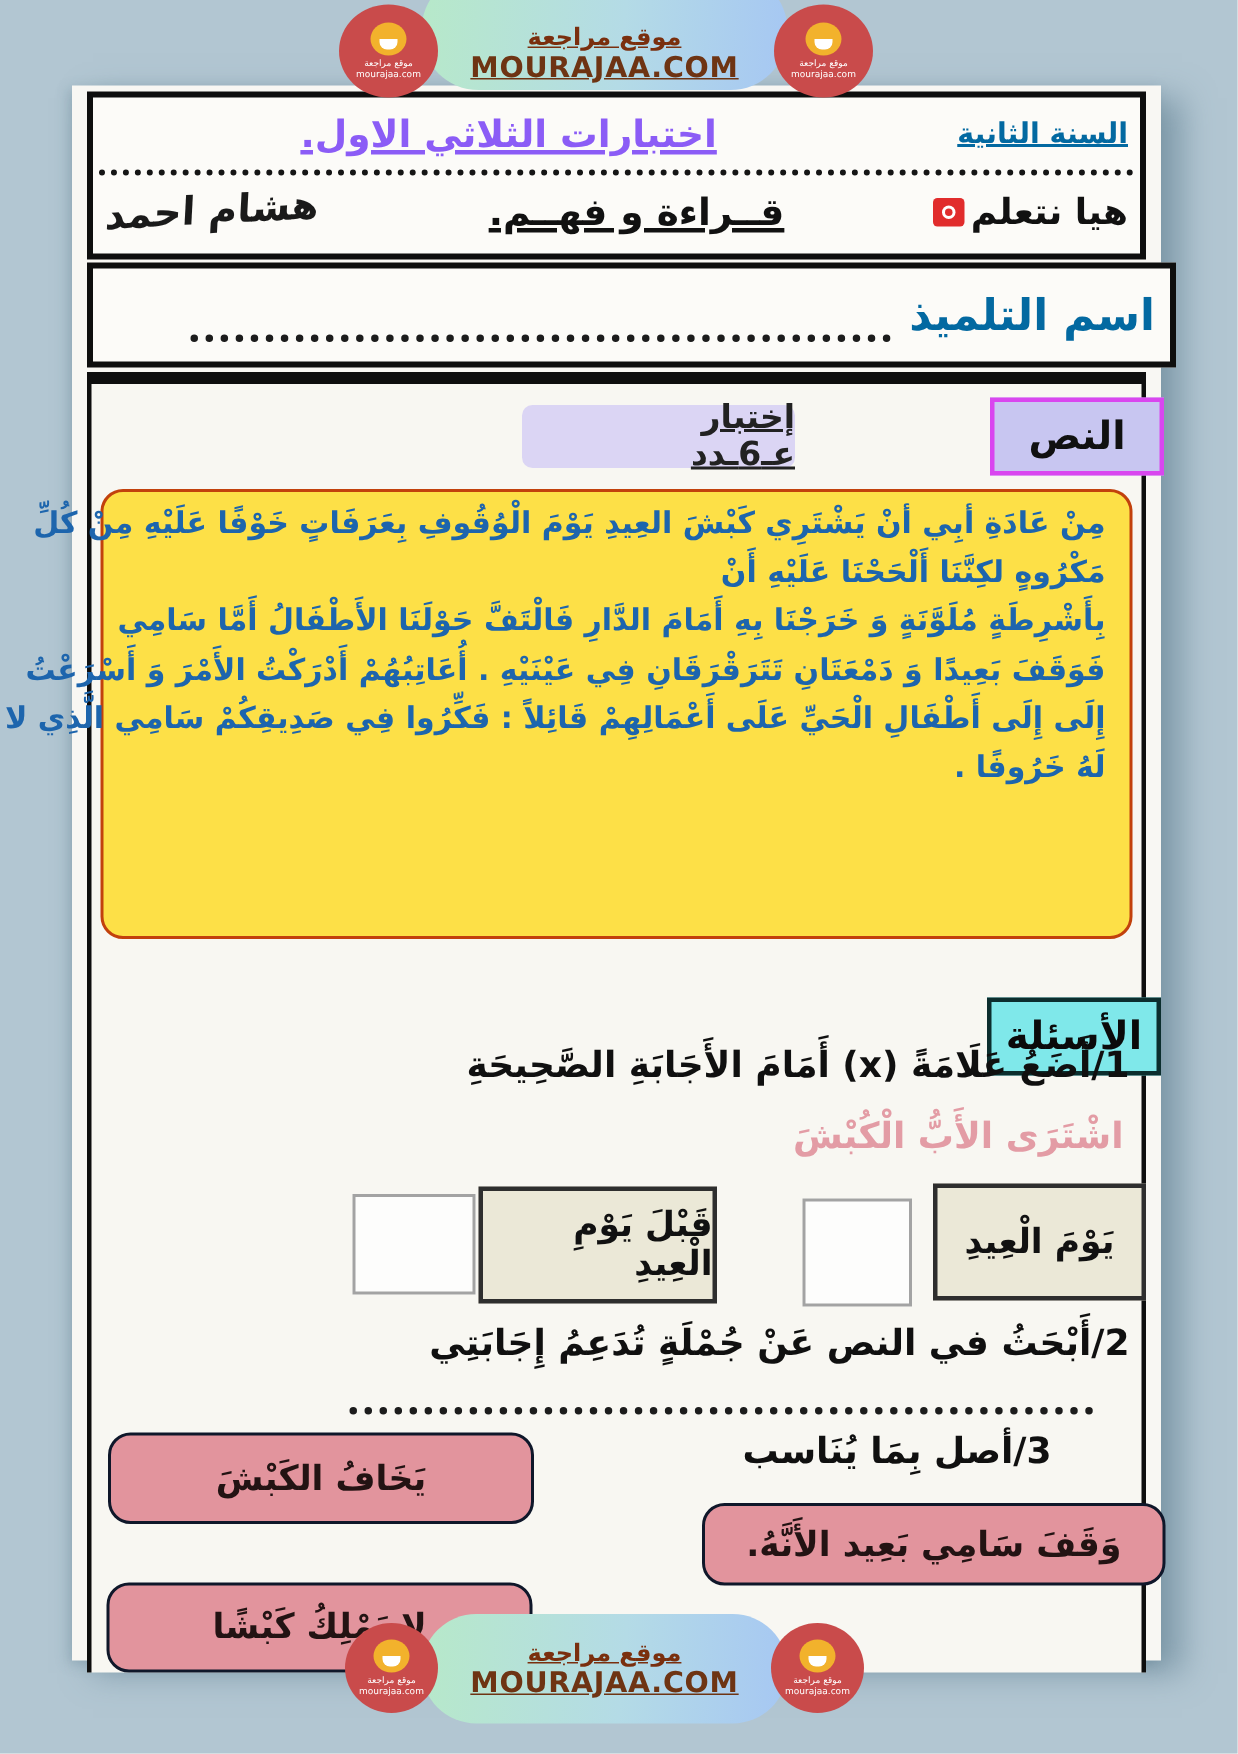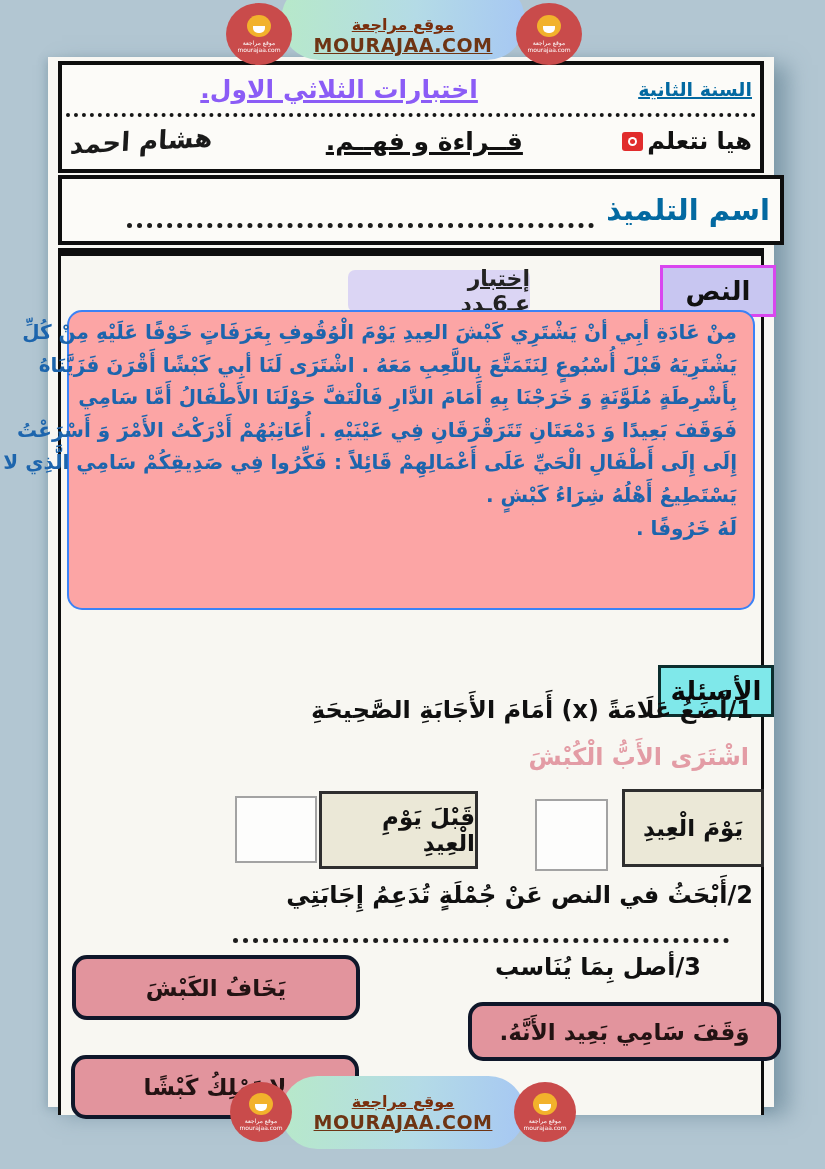--- a/index.html
+++ b/index.html
@@ -35,39 +35,39 @@
   .namebox .dotfill{flex:1;border-bottom:5px dotted #1c1c1c;height:30px;margin:0 12px 0 55px;}
   
   .mainbox{position:absolute;left:10px;top:191px;width:700px;height:859px;
            border:3px solid #0e0e0e;border-top-width:8px;border-bottom:0;background:#f8f7f2;}
   .abs{position:absolute;}
   .nass{left:599px;top:9px;width:110px;height:46px;background:#c8c6f1;border:3px solid #d946ef;
         display:flex;align-items:center;justify-content:center;font-size:26px;font-weight:bold;color:#111;}
   .examno{left:287px;top:14px;width:138px;height:42px;background:#dbd5f4;border-radius:7px;
           display:flex;align-items:center;justify-content:center;font-size:22px;font-weight:bold;color:#222;
           text-decoration:underline;text-decoration-thickness:2px;direction:rtl;padding-left:44px;}
-  .story{left:6px;top:54px;width:688px;height:300px;background:#fca5a5;border:2px solid #3b82f6;border-radius:15px;
+  .story{left:6px;top:70px;width:688px;height:300px;background:#fde047;border:2px solid #c2410c;border-radius:15px;
          direction:rtl;padding:4px 16px 0 10px;box-sizing:border-box;}
   .story div{font-size:20px;line-height:32.6px;font-weight:bold;color:#1d65ad;white-space:nowrap;}
   .qsection{left:597px;top:385px;width:110px;height:46px;background:#7fe8ea;border:3px solid #0c2e2e;
             display:flex;align-items:center;justify-content:center;font-size:26px;font-weight:bold;color:#0b0b0b;margin-top:24px;}
   .qline{direction:rtl;right:8px;font-size:24px;font-weight:bold;color:#101010;white-space:nowrap;text-align:right;}
   .q1{top:440px;}
   .pinkline{direction:rtl;right:12px;top:487px;font-size:24px;font-weight:bold;color:#e39ca5;white-space:nowrap;}
   .optbox{background:#ebe8d7;border:3px solid #2e2e2e;display:flex;align-items:center;justify-content:center;
           font-size:23px;font-weight:bold;color:#111;direction:rtl;}
   .opt1{left:561px;top:533px;width:136px;height:72px;}
   .opt2{left:258px;top:535px;width:153px;height:72px;}
   .cbox{background:#fdfdfc;border:2px solid #a3a3a3;}
   .cb1{left:474px;top:543px;width:69px;height:68px;}
   .cb2{left:174px;top:540px;width:78px;height:63px;}
   .q2{top:625px;}
   .ansdots{left:172px;top:668px;width:496px;height:14px;border-bottom:5px dotted #1c1c1c;}
   .q3{top:697px;right:60px;}
-  .match{background:#e2949d;border:4px solid #0f172a;border-radius:15px;display:flex;align-items:center;justify-content:center;
+  .match{background:#e2949d;border:2px solid #0f172a;border-radius:15px;display:flex;align-items:center;justify-content:center;
          font-size:23px;font-weight:bold;color:#231313;direction:rtl;}
   .mA{left:11px;top:699px;width:280px;height:57px;}
   .mB{left:407px;top:746px;width:305px;height:51px;}
   .mC{left:10px;top:799px;width:280px;height:56px;}
   
   .pill{position:absolute;border-radius:38px;background:linear-gradient(95deg,#b7e9c9 0%,#b4dbe6 55%,#a6c7f3 100%);
         display:flex;flex-direction:column;align-items:center;justify-content:flex-end;z-index:5;}
   .pill-top{left:281px;top:-18px;width:244px;height:78px;padding-bottom:4px;box-sizing:border-box;}
   .pill-bottom{left:281px;top:1076px;width:244px;height:73px;justify-content:center;}
   .pill .l1{font-size:16px;font-weight:bold;color:#7a2f0e;text-decoration:underline;direction:rtl;}
@@ -111,25 +111,24 @@
     <span class="dotfill"></span>
   </div>
 
   <div class="mainbox">
 
     <div class="abs nass">النص</div>
     <div class="abs examno">إختبار عـ6ـدد</div>
 
     <div class="abs story">
       <div>مِنْ عَادَةِ أبِي أنْ يَشْتَرِي كَبْشَ العِيدِ يَوْمَ الْوُقُوفِ بِعَرَفَاتٍ خَوْفًا عَلَيْهِ مِنْ كُلِّ</div>
-      <div>يَشْتَرِيَهُ قَبْلَ أُسْبُوعٍ لِنَتَمَتَّعَ بِاللَّعِبِ مَعَهُ . اشْتَرَى لَنَا أبِي كَبْشًا أَقْرَنَ فَزَيَّنَاهُ</div>
+      <div>مَكْرُوهٍ لكِنَّنَا أَلْحَحْنَا عَلَيْهِ أَنْ</div>
       <div>بِأَشْرِطَةٍ مُلَوَّنَةٍ وَ خَرَجْنَا بِهِ أَمَامَ الدَّارِ فَالْتَفَّ حَوْلَنَا الأَطْفَالُ أَمَّا سَامِي</div>
       <div>فَوَقَفَ بَعِيدًا وَ دَمْعَتَانِ تَتَرَقْرَقَانِ فِي عَيْنَيْهِ . أُعَاتِبُهُمْ أَدْرَكْتُ الأَمْرَ وَ أَسْرَعْتُ</div>
       <div>إِلَى إِلَى أَطْفَالِ الْحَيِّ عَلَى أَعْمَالِهِمْ قَائِلاً : فَكِّرُوا فِي صَدِيقِكُمْ سَامِي الَّذِي لا</div>
-      <div>يَسْتَطِيعُ أَهْلُهُ شِرَاءُ كَبْشٍ .</div>
       <div>لَهُ خَرُوفًا .</div>
     </div>
 
     <div class="abs qsection">الأسئلة</div>
 
     <div class="abs qline q1">1/أَضَعُ عَلَامَةً (x) أَمَامَ الأَجَابَةِ الصَّحِيحَةِ</div>
     <div class="abs pinkline">اشْتَرَى الأَبُّ الْكُبْشَ</div>
 
     <div class="abs optbox opt1">يَوْمَ الْعِيدِ</div>
     <div class="abs cbox cb1"></div>

